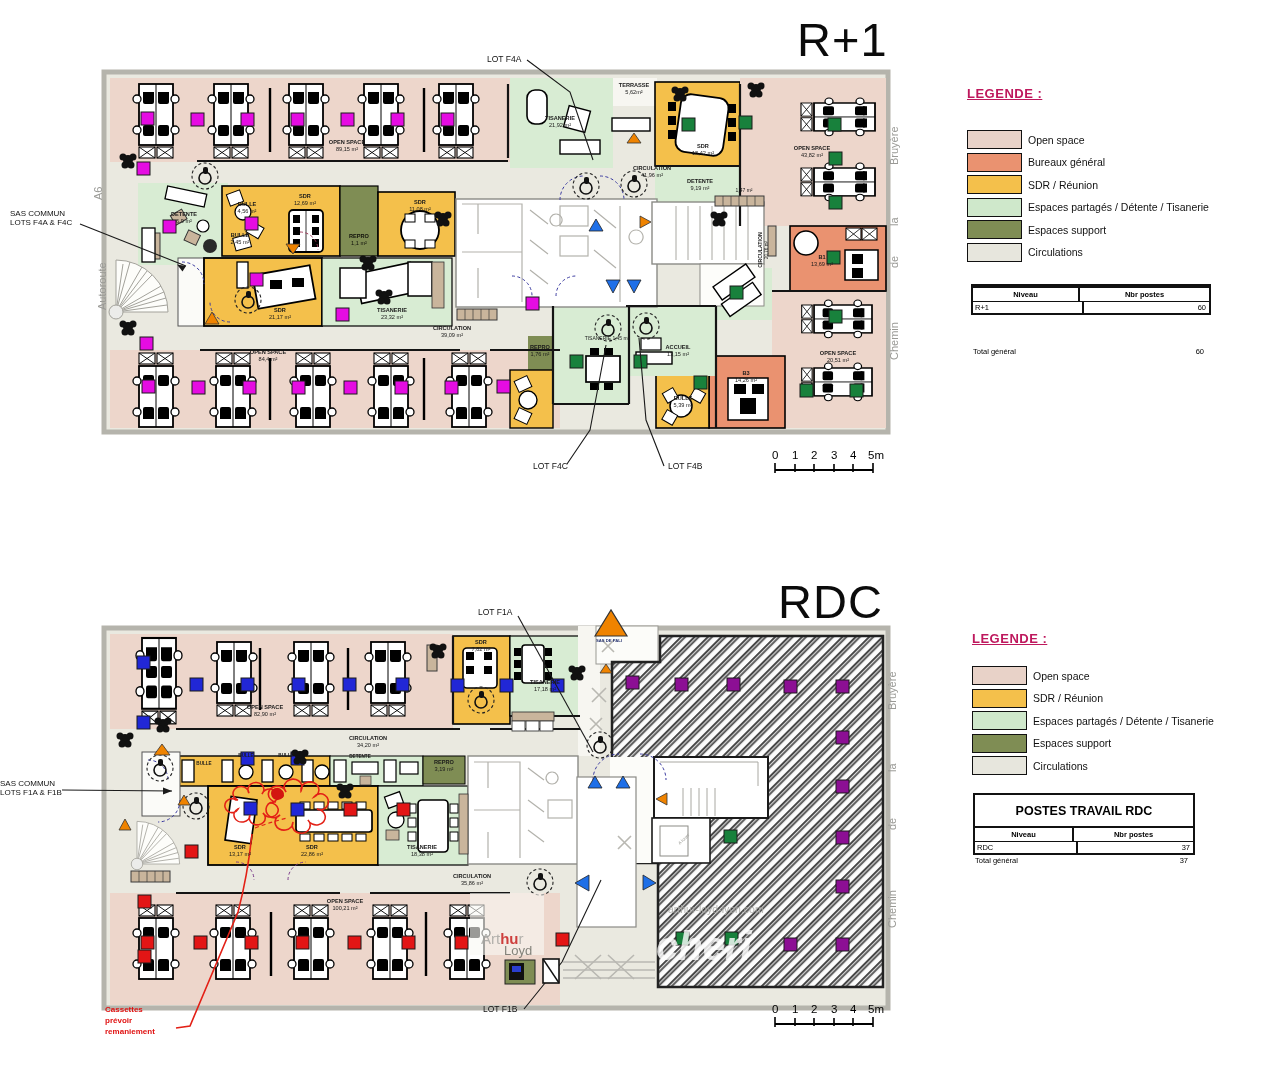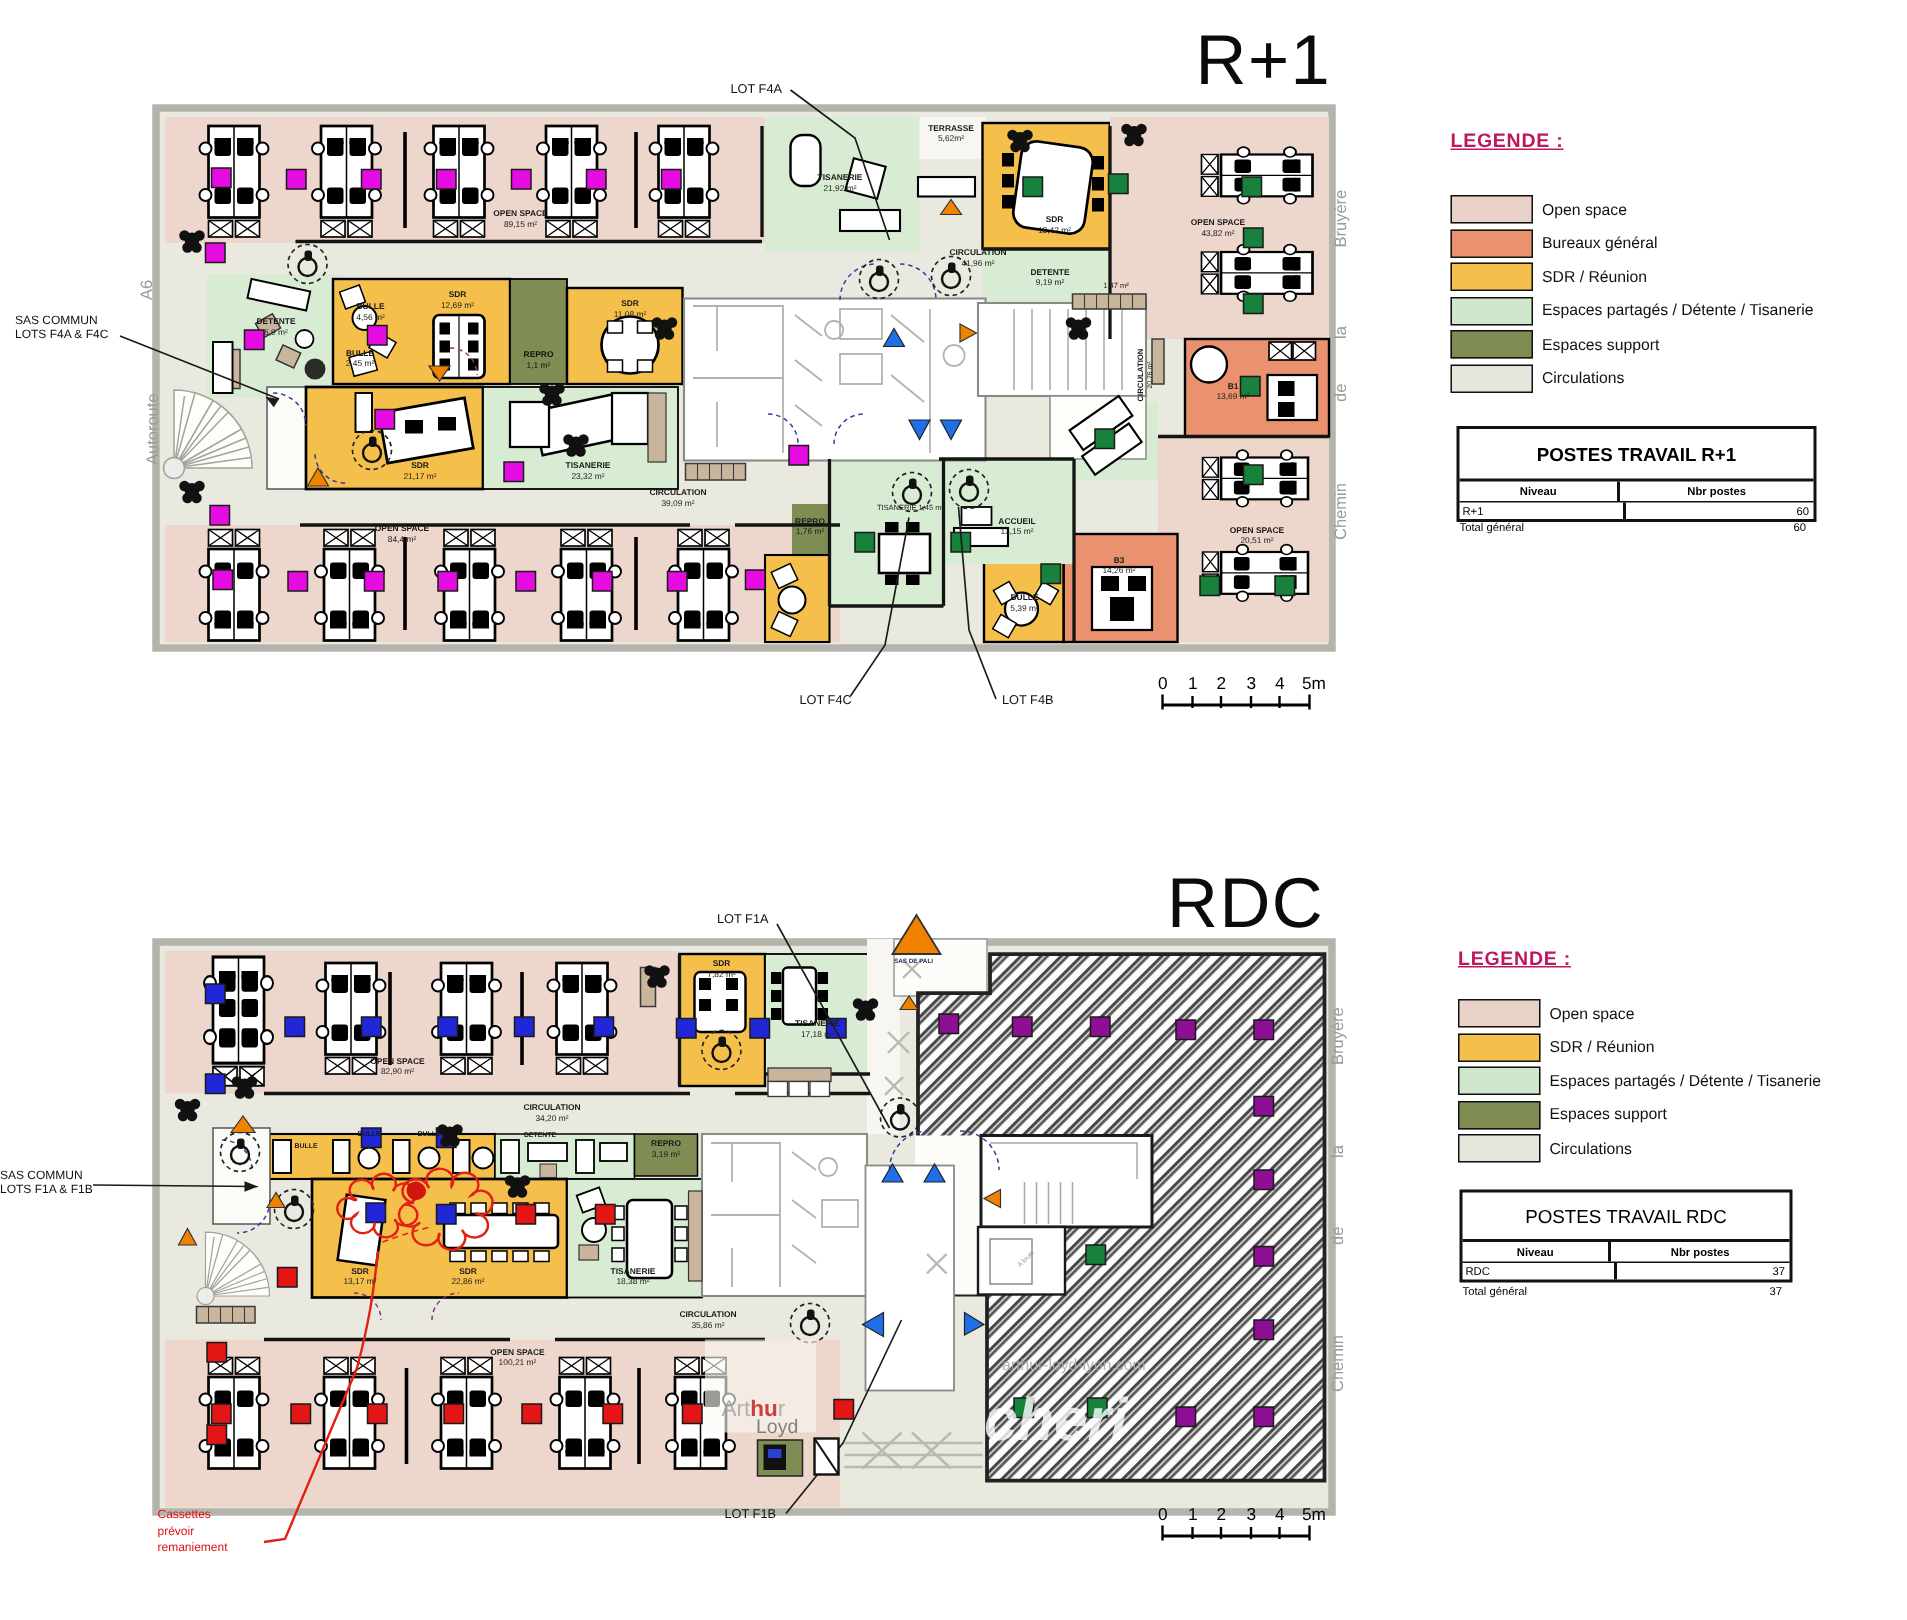--- a/index.html
+++ b/index.html
@@ -7,21 +7,21 @@
 #root{position:relative;width:1271px;height:1080px;}
 svg{position:absolute;left:0;top:0;}
 .abs{position:absolute;}
 .vtxt{position:absolute;color:#9a9a96;font-size:11px;transform:rotate(-90deg);transform-origin:left top;white-space:nowrap;}
 .leg-title{position:absolute;font-size:13px;font-weight:bold;color:#be185d;text-decoration:underline;letter-spacing:0.5px;}
 .leg-row{position:absolute;display:flex;align-items:center;}
 .leg-sw{width:53px;height:17px;border:1.6px solid #111;margin-right:6px;}
 .leg-lab{font-size:10.5px;color:#111;white-space:nowrap;}
 .big-title{position:absolute;color:#0b0b0b;font-size:47px;letter-spacing:1px;}
 .lot{position:absolute;font-size:8.5px;color:#111;white-space:nowrap;}
-.red-note{position:absolute;font-size:8px;color:#e01010;line-height:11px;white-space:nowrap;}
+.red-note{position:absolute;font-size:8px;color:#e01010;line-height:11px;white-space:nowrap;font-weight:bold;}
 </style>
 </head>
 <body>
 <div id="root">
 <svg width="1271" height="1080" viewBox="0 0 1271 1080">
 <defs>
 <pattern id="hatch" width="9.5" height="9.5" patternTransform="rotate(-45)" patternUnits="userSpaceOnUse">
   <rect width="9.5" height="9.5" fill="#fcfcfc"></rect>
   <rect x="0" y="0" width="9.5" height="2.1" fill="#474747"></rect>
   <rect x="0" y="3" width="9.5" height="1.9" fill="#555555"></rect>
@@ -797,37 +797,36 @@
 <div class="leg-row" style="left:972px;top:733.5px;">
       <div class="leg-sw" style="background:#7f8d54;"></div>
       <div class="leg-lab">Espaces support</div>
     </div>
 <div class="leg-row" style="left:972px;top:756px;">
       <div class="leg-sw" style="background:#e7e6dd;"></div>
       <div class="leg-lab">Circulations</div>
     </div>
 
 <div class="abs" style="left:971px;top:284px;width:236px;border:2px solid #111;">
-  <div style="font-size:12.5px;font-weight:bold;text-align:center;padding:10px 0 9px;">POSTES TRAVAIL R+1</div>
   <div style="display:flex;border-top:2px solid #111;font-size:7.5px;font-weight:bold;text-align:center;">
     <div style="width:105px;border-right:2px solid #111;padding:2px 0;">Niveau</div>
     <div style="flex:1;padding:2px 0;">Nbr postes</div>
   </div>
   <div style="display:flex;border-top:1px solid #111;font-size:7.5px;">
     <div style="width:105px;border-right:2px solid #111;padding:1px 2px;">R+1</div>
     <div style="flex:1;text-align:right;padding:1px 3px;">60</div>
   </div>
 </div>
 <div class="abs" style="left:971px;top:346px;width:236px;display:flex;font-size:7.5px;">
   <div style="width:105px;padding:1px 2px;">Total général</div>
   <div style="flex:1;text-align:right;padding:1px 3px;">60</div>
 </div>
 
 <div class="abs" style="left:973px;top:793px;width:218px;border:2px solid #111;">
-  <div style="font-size:12.5px;font-weight:normal;text-align:center;padding:9px 0 8px;border-radius:13px;">POSTES TRAVAIL RDC</div>
+  <div style="font-size:12.5px;font-weight:bold;text-align:center;padding:9px 0 8px;border-radius:13px;">POSTES TRAVAIL RDC</div>
   <div style="display:flex;border-top:2px solid #111;font-size:7.5px;font-weight:bold;text-align:center;">
     <div style="width:97px;border-right:2px solid #111;padding:2px 0;">Niveau</div>
     <div style="flex:1;padding:2px 0;">Nbr postes</div>
   </div>
   <div style="display:flex;border-top:1px solid #111;font-size:7.5px;">
     <div style="width:97px;border-right:2px solid #111;padding:1px 2px;">RDC</div>
     <div style="flex:1;text-align:right;padding:1px 3px;">37</div>
   </div>
 </div>
 <div class="abs" style="left:973px;top:855px;width:218px;display:flex;font-size:7.5px;">

